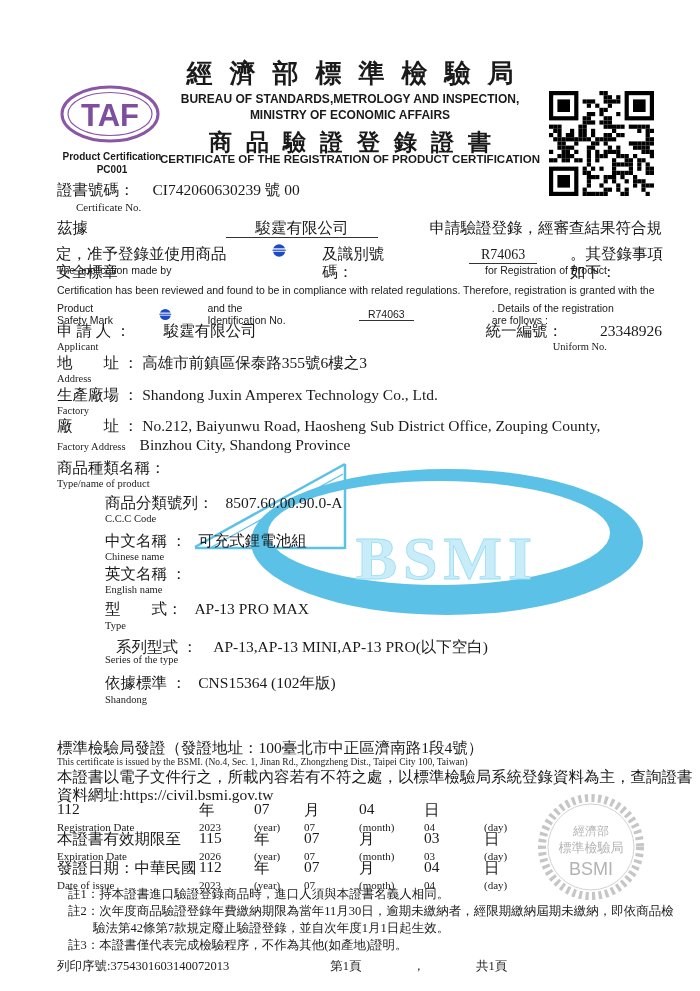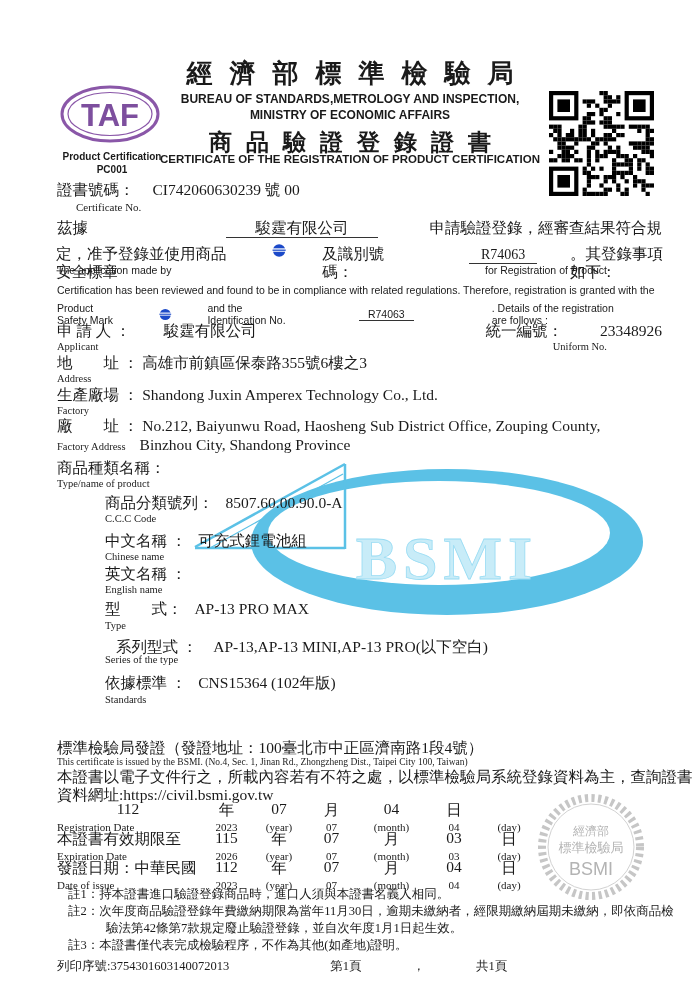--- a/index.html
+++ b/index.html
@@ -13,21 +13,21 @@
   .hdr-agency-zh{top:56px;font-size:26px;letter-spacing:17px;padding-left:17px;font-weight:bold;}
   .hdr-agency-en{top:92px;font-size:12px;font-weight:bold;line-height:1.3;}
   .hdr-doc-zh{top:127px;font-size:23px;letter-spacing:14px;padding-left:14px;font-weight:bold;}
   .hdr-doc-en{top:153px;font-size:11.5px;font-weight:bold;}
   .taf-caption{font-size:10px;font-weight:bold;text-align:center;line-height:1.3;
                font-family:"Liberation Sans","DejaVu Sans",sans-serif;}
   .u{border-bottom:1px solid #333;display:inline-block;text-align:center;}
   .mark-svg{vertical-align:-3px;margin:0 2px;}
   .row-flex{display:flex;align-items:baseline;gap:33px;}
   .date-grid{display:grid;grid-template-columns:142px 55px 50px 55px 65px 60px 50px;}
-  .date-grid .c{text-align:center;}
+  .date-grid .c{text-align:left;}
   .dz{font-size:15.5px;}
   .de{font-size:11px;}
   .note-line{font-size:12.5px;line-height:1.35;}
   .wm{z-index:0;}
   .fg{z-index:2;}
 </style>
 </head>
 <body>
 
 <div class="page">
@@ -386,21 +386,21 @@
   <div class="abs zh fg" style="left:105px;top:638px;margin-left:11px;">
     <span>系列型式 ：</span>
     <span style="margin-left:12px;">AP-13,AP-13 MINI,AP-13 PRO(以下空白)</span>
   </div>
   <div class="abs en-sub fg" style="left:105px;top:654px;">Series of the type</div>
 
   <div class="abs zh fg" style="left:105px;top:674px;">
     <span>依據標準 ：</span>
     <span style="margin-left:8px;">CNS15364 (102年版)</span>
   </div>
-  <div class="abs en-sub fg" style="left:105px;top:694px;">Standards</div>
+  <div class="abs en-sub fg" style="left:105px;top:694px;">Shandong</div>
 
   <div class="abs zh fg" style="left:57px;top:739px;">標準檢驗局發證（發證地址：100臺北市中正區濟南路1段4號）</div>
   <div class="abs en-sub fg" style="left:57px;top:757px;font-size:9.5px;">This certificate is issued by the BSMI. (No.4, Sec. 1, Jinan Rd., Zhongzheng Dist., Taipei City 100, Taiwan)</div>
   <div class="abs zh fg" style="left:57px;top:768px;">本證書以電子文件行之，所載內容若有不符之處，以標準檢驗局系統登錄資料為主，查詢證書</div>
   <div class="abs zh fg" style="left:57px;top:786px;">資料網址:https://civil.bsmi.gov.tw</div>
 
   <div class="abs fg" style="left:57px;top:800px;width:480px;">
     <div class="date-grid dz">
       <span class="c">112</span>
       <span class="c">年</span>
@@ -467,21 +467,21 @@
       <circle cx="56" cy="56" r="49" fill="none" stroke="#c6c6c6" stroke-width="8" stroke-dasharray="3.2,3.4"></circle>
       <circle cx="56" cy="56" r="43" fill="none" stroke="#d2d2d2" stroke-width="1"></circle>
       <text x="56" y="44" text-anchor="middle" font-size="12" fill="#b3b3b3" font-family="Liberation Serif, DejaVu Serif, serif">經濟部</text>
       <text x="56" y="61" text-anchor="middle" font-size="13" fill="#b3b3b3" font-family="Liberation Serif, DejaVu Serif, serif">標準檢驗局</text>
       <text x="56" y="84" text-anchor="middle" font-size="18" fill="#b3b3b3" font-family="Liberation Sans, DejaVu Sans, sans-serif">BSMI</text>
     </svg>
   </div>
 
   <div class="abs note-line fg" style="left:68px;top:886px;">註1：持本證書進口驗證登錄商品時，進口人須與本證書名義人相同。</div>
   <div class="abs note-line fg" style="left:68px;top:903px;">註2：次年度商品驗證登錄年費繳納期限為當年11月30日，逾期未繳納者，經限期繳納屆期未繳納，即依商品檢</div>
-  <div class="abs note-line fg" style="left:106px;top:920px;">驗法第42條第7款規定廢止驗證登錄，並自次年度1月1日起生效。</div>
+  <div class="abs note-line fg" style="left:93px;top:920px;">驗法第42條第7款規定廢止驗證登錄，並自次年度1月1日起生效。</div>
   <div class="abs note-line fg" style="left:68px;top:937px;">註3：本證書僅代表完成檢驗程序，不作為其他(如產地)證明。</div>
 
   <div class="abs row-flex fg" style="left:57px;top:958px;font-size:12.5px;">
     <span>列印序號:3754301603140072013</span>
     <span style="margin-left:68px;">第1頁</span>
     <span style="margin-left:18px;">，</span>
     <span style="margin-left:18px;">共1頁</span>
   </div>
 
 </div>

